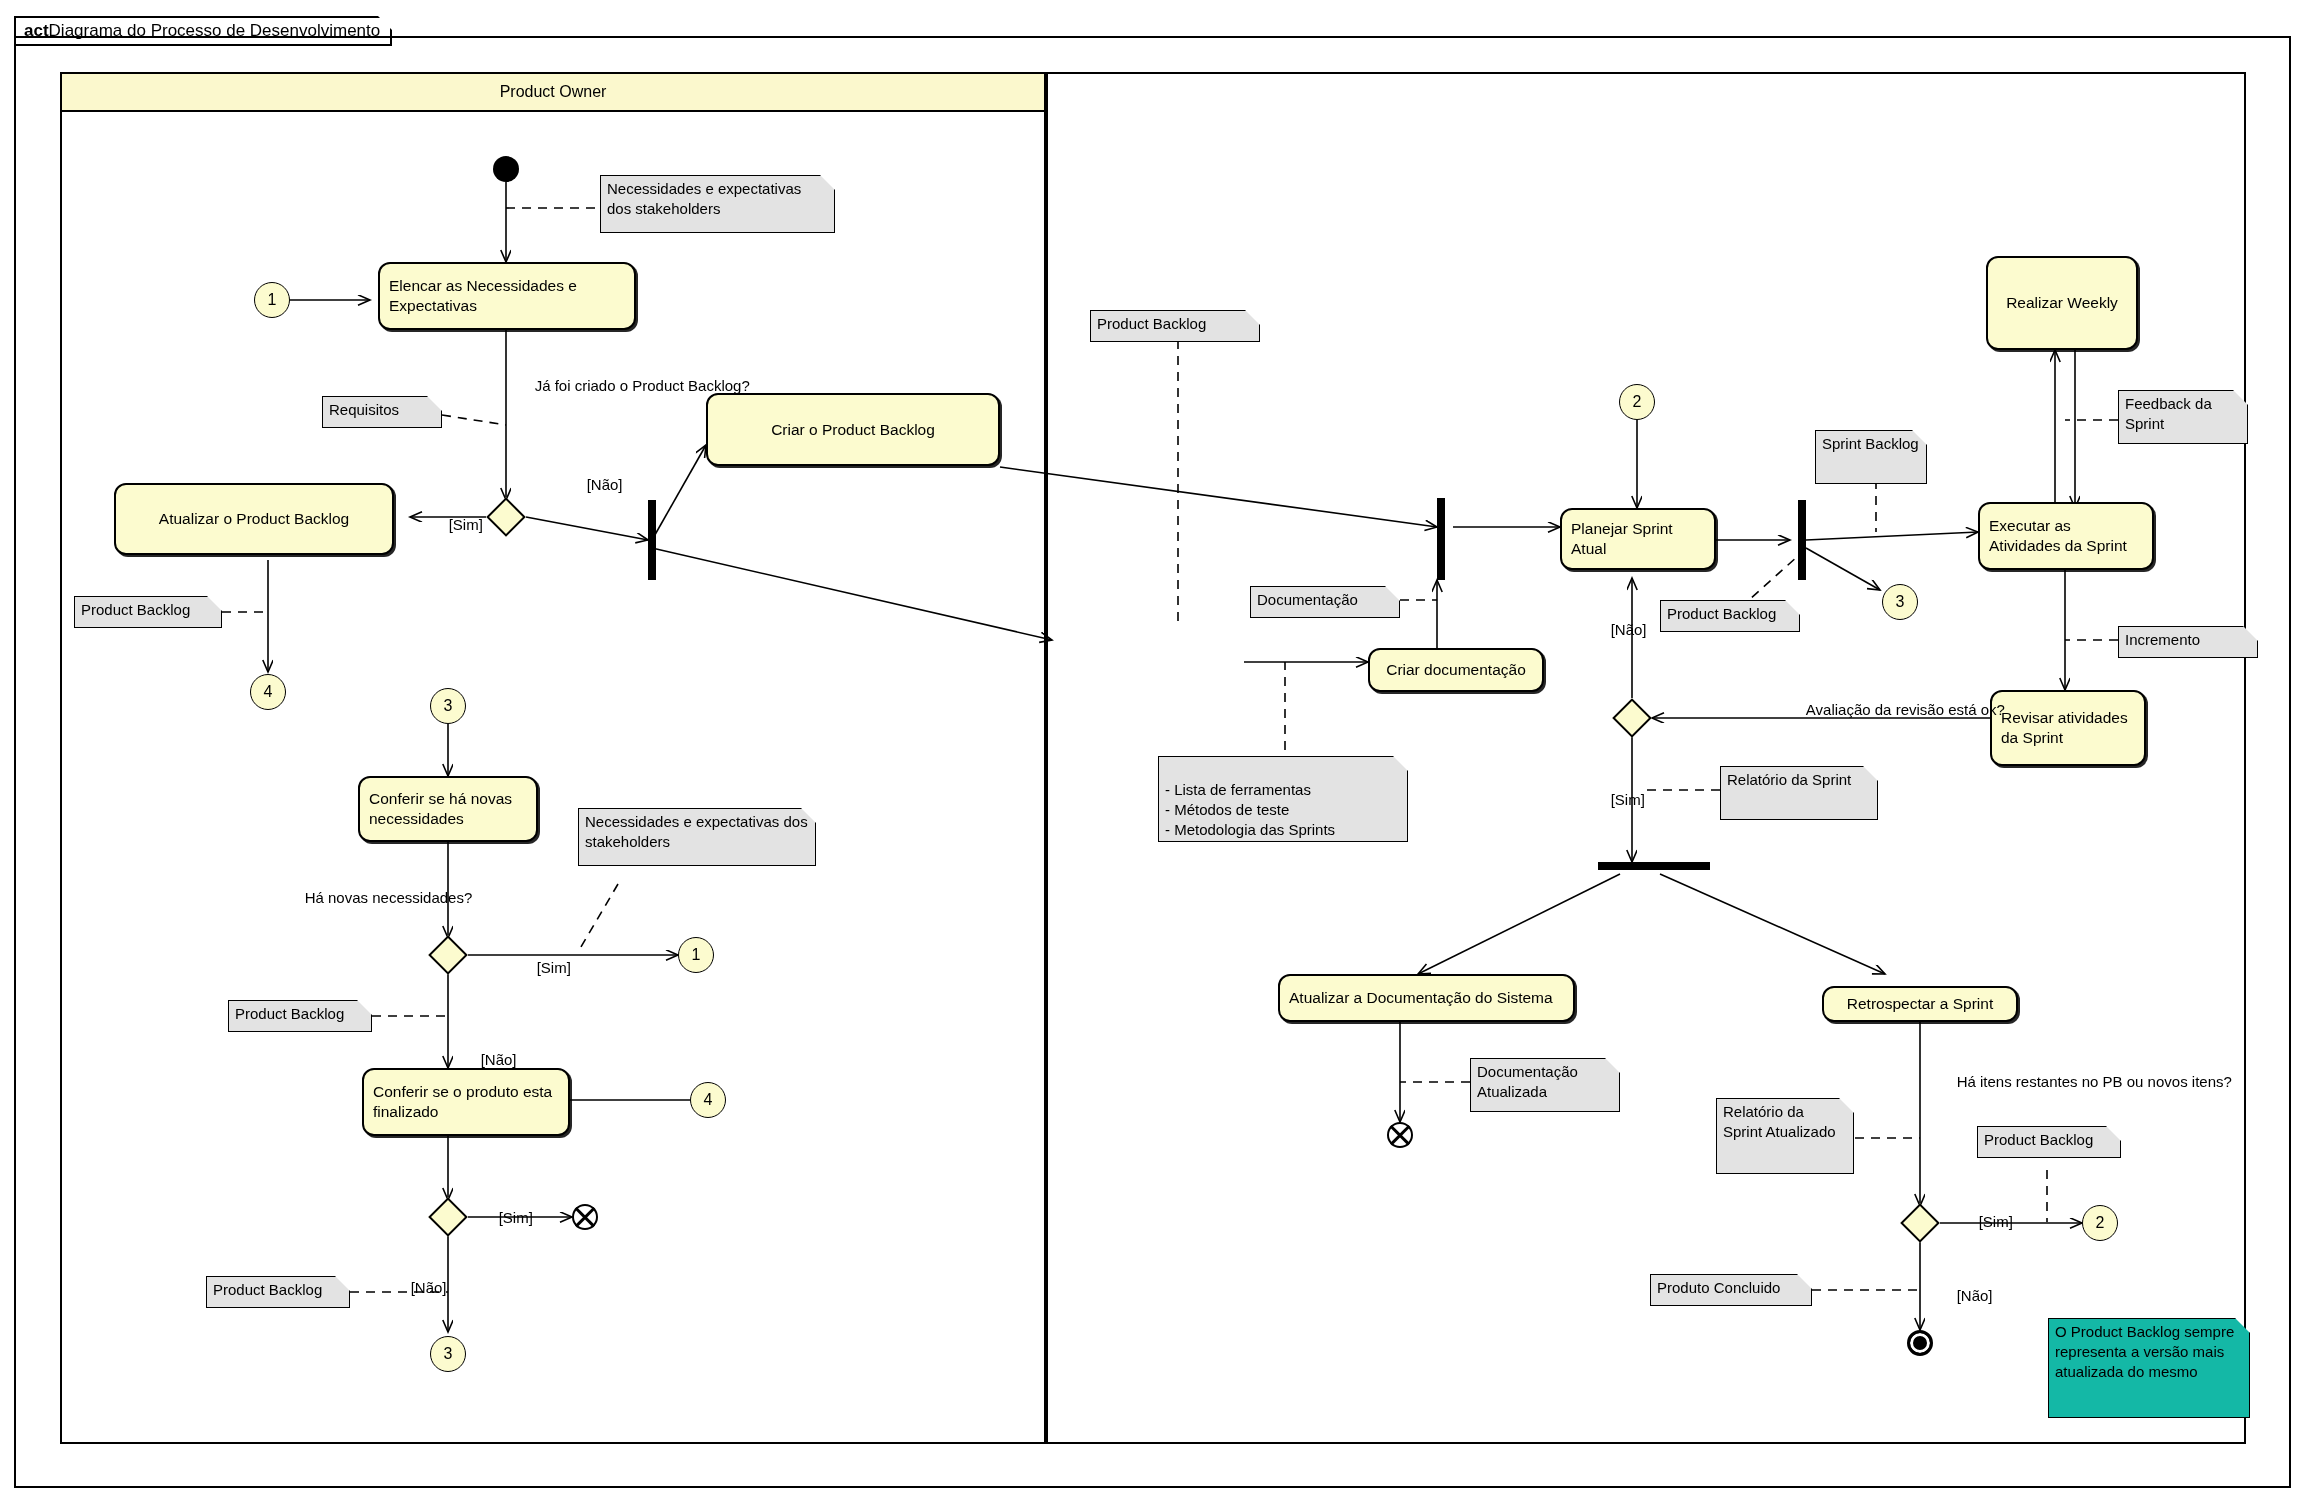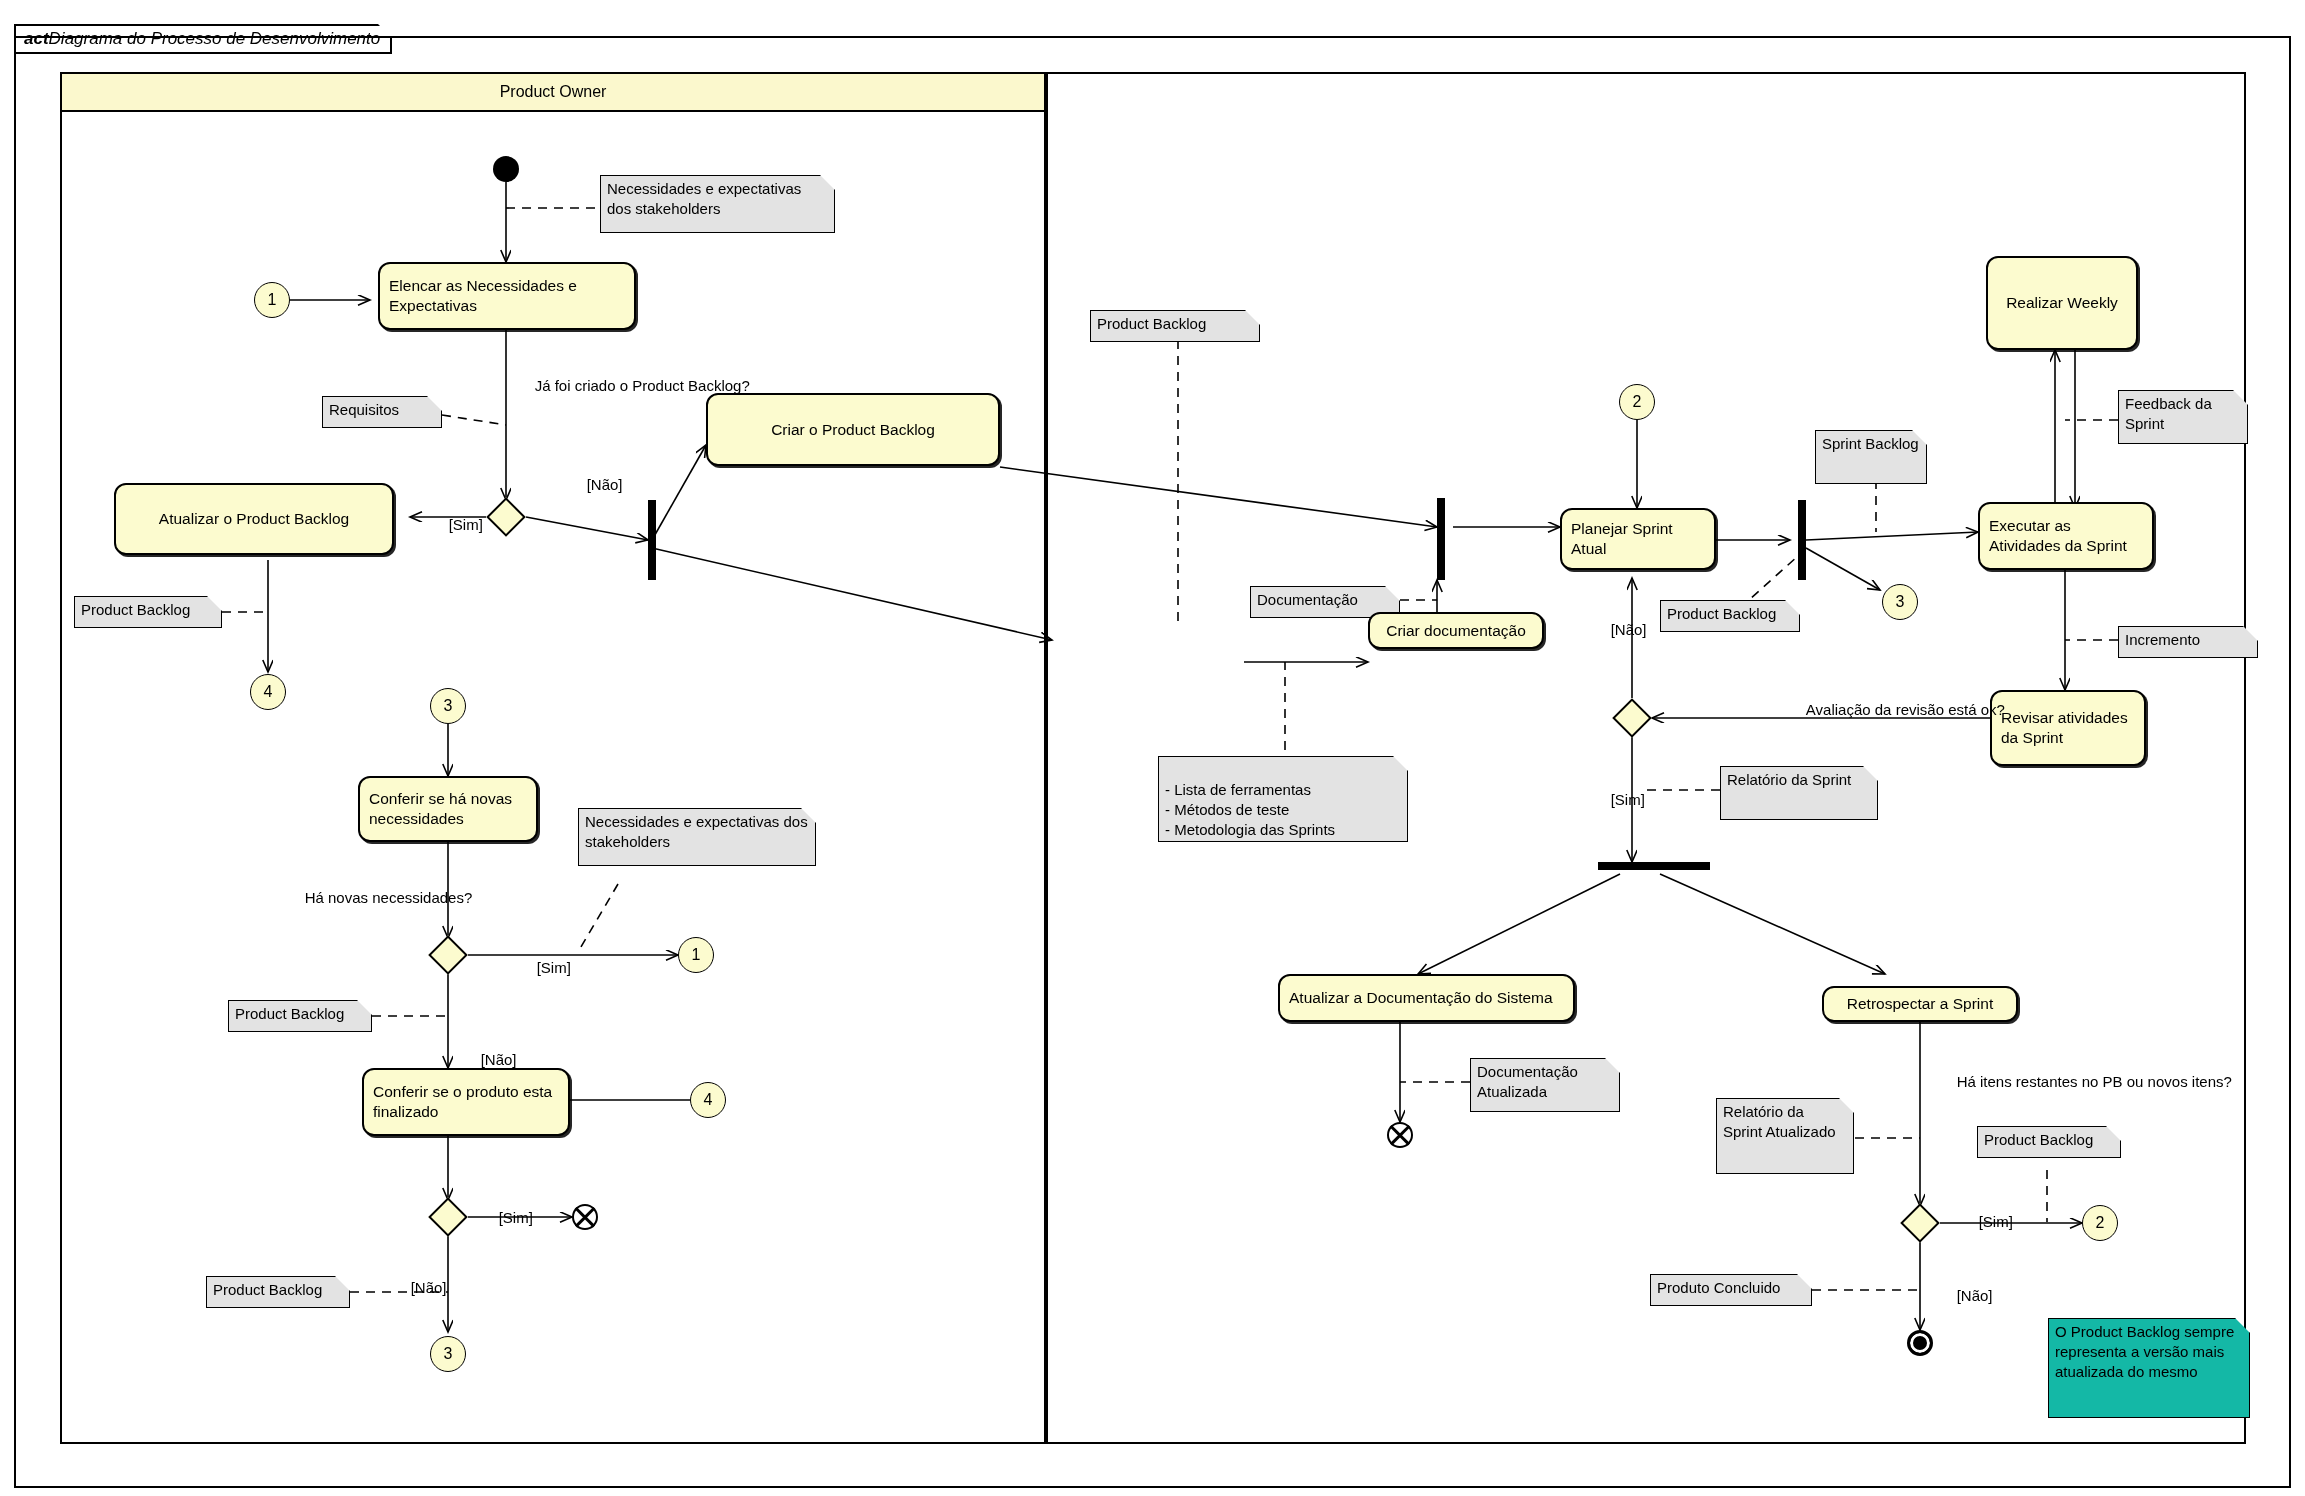--- a/index.html
+++ b/index.html
@@ -71,21 +71,21 @@
   svg.wires{position:absolute;left:0;top:0;width:2305px;height:1496px;
             pointer-events:none;overflow:visible;}
   .sl{fill:none;stroke:#000;stroke-width:1.6;}
   .dl{fill:none;stroke:#000;stroke-width:1.6;stroke-dasharray:9 7;}
 </style>
 </head>
 <body>
 
 <div id="stage">
 
-  <div class="title-tab" style="left:14px;top:24px;width:378px;height:30px;font-style:italic;">
+  <div class="title-tab" style="left:14px;top:16px;width:378px;height:30px;">
     <b>act</b><span>Diagrama do Processo de Desenvolvimento</span>
   </div>
   <div class="frame" style="left:14px;top:36px;width:2277px;height:1452px;"></div>
 
   <div class="lane" style="left:60px;top:72px;width:986px;height:1372px;"></div>
   <div class="lane-head" style="left:60px;top:72px;width:986px;height:40px;">
     <span>Product Owner</span>
   </div>
 
   <div class="lane" style="left:1046px;top:72px;width:1200px;height:1372px;"></div>
@@ -356,21 +356,21 @@
 
   <div class="action vcenter" style="left:1990px;top:690px;width:156px;height:76px;">
     <span>Revisar atividades da Sprint</span>
   </div>
 
   <div class="note" style="left:1250px;top:586px;width:150px;height:32px;">
     <span>Documentação</span>
   </div>
 
 
-  <div class="action center" style="left:1368px;top:612px;width:176px;height:37px;">
+  <div class="action center" style="left:1368px;top:648px;width:176px;height:44px;">
     <span>Criar documentação</span>
   </div>
 
   <div class="note" style="left:1158px;top:756px;width:250px;height:86px;white-space:pre-line;">
     <span>- Lista de ferramentas
 - Métodos de teste
 - Metodologia das Sprints</span>
   </div>
 
   <div class="note" style="left:1660px;top:600px;width:140px;height:32px;">

